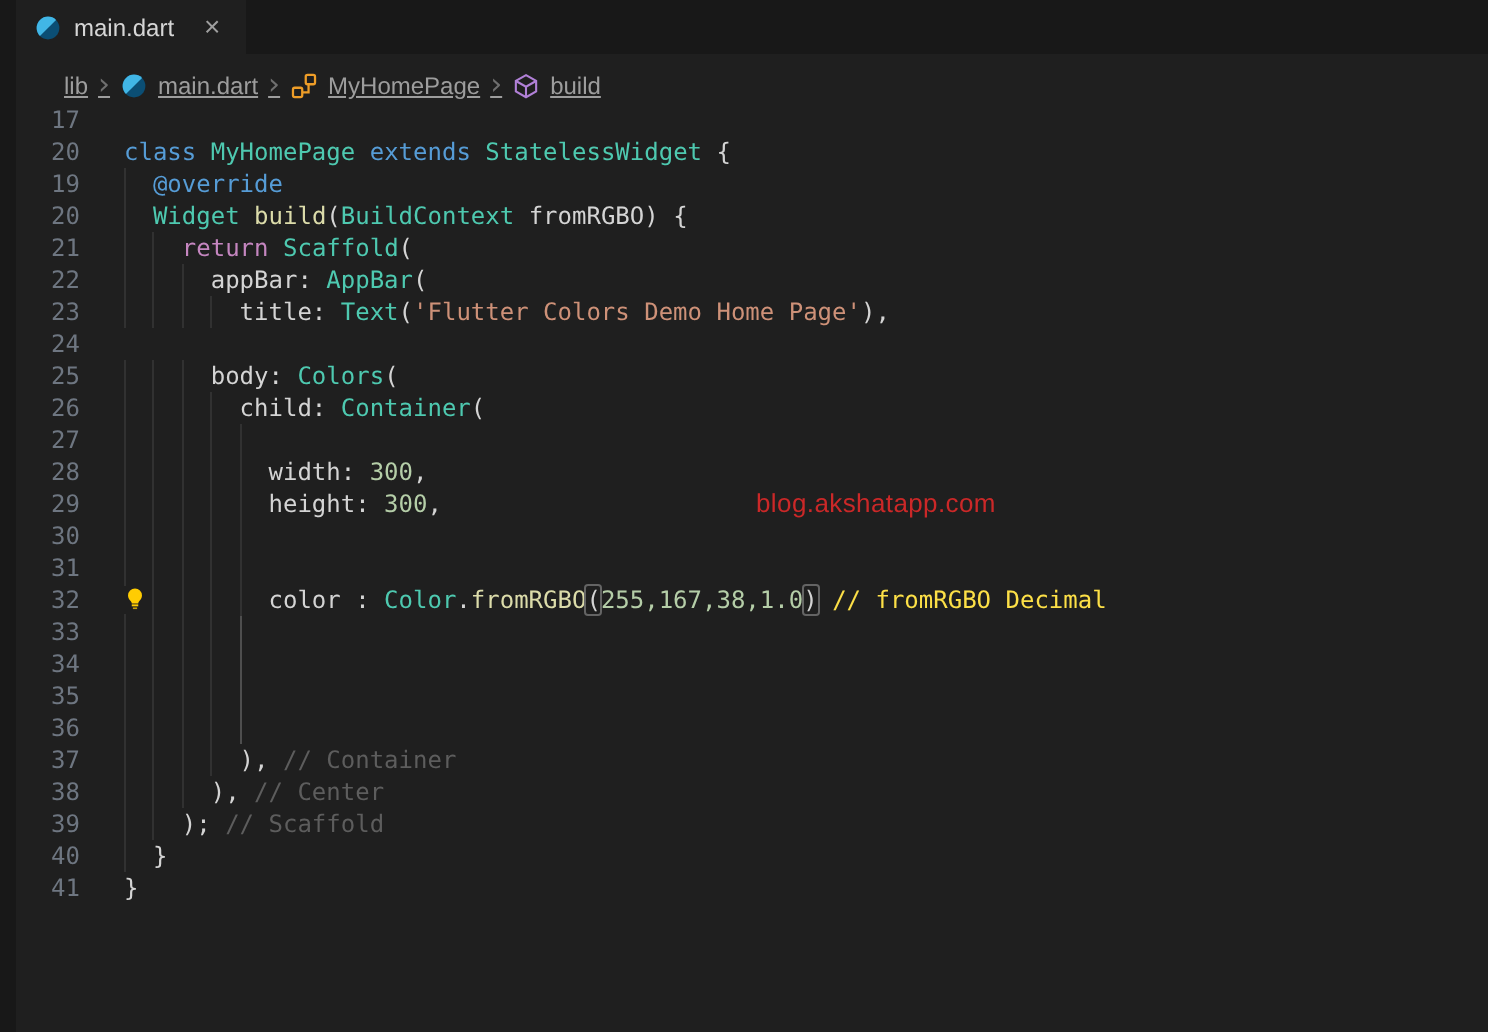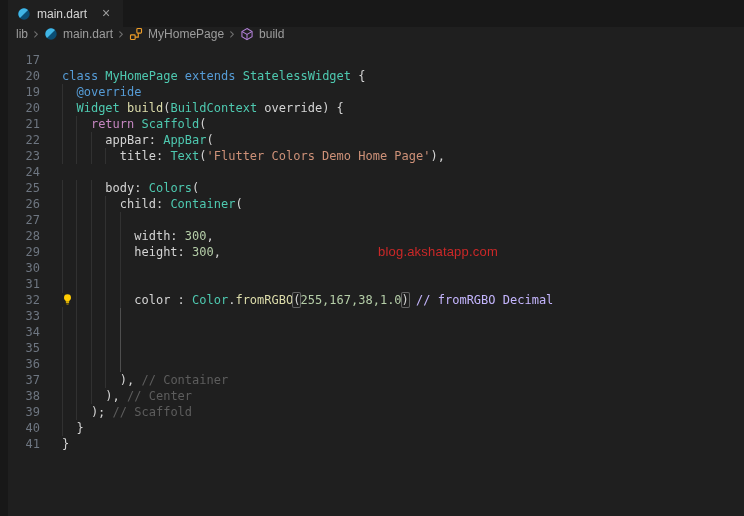--- a/index.html
+++ b/index.html
@@ -11,22 +11,22 @@
 
   
   .tabbar{position:absolute;top:0;left:0;width:100%;height:27px;background:#181818;
           display:flex;align-items:stretch;padding-left:8px;box-sizing:border-box;}
   .tab{display:flex;align-items:center;gap:6px;padding:0 9px;background:#1f1f1f;
        color:#d6d6d6;font-size:12px;cursor:pointer;}
   .tab .close{color:#9f9f9f;font-size:14px;line-height:14px;margin-left:5px;width:16px;
               height:16px;text-align:center;border-radius:3px;}
 
   
-  .breadcrumb{position:absolute;top:27px;left:8px;right:0;height:23px;background:#1f1f1f;
-              display:flex;align-items:flex-start;gap:5px;padding-left:8px;color:#9d9d9d;font-size:12px;}
+  .breadcrumb{position:absolute;top:27px;left:24px;right:0;height:23px;background:#1f1f1f;
+              display:flex;align-items:flex-end;gap:5px;padding-left:8px;color:#9d9d9d;font-size:12px;text-decoration:underline;}
   .bc-item{display:flex;align-items:center;gap:5px;cursor:pointer;}
   .bc-sep{color:#6f6f6f;font-size:15px;line-height:1;font-family:"DejaVu Sans",sans-serif;}
   .bc-icon{display:inline-flex;width:14px;height:14px;}
 
   
   .editor{position:absolute;top:50px;left:0;right:0;bottom:0;background:#1f1f1f;}
   #code-lines{position:absolute;top:2px;left:0;right:0;
               font-family:"DejaVu Sans Mono",monospace;font-size:12px;line-height:16px;}
   .line{position:relative;height:16px;white-space:pre;}
   .gutter{position:absolute;left:8px;top:0;width:32px;text-align:right;color:#6e7681;}
@@ -36,21 +36,21 @@
   .bulb{position:absolute;left:-1px;top:1px;width:14px;height:14px;background:#1f1f1f;z-index:2;
         display:inline-flex;cursor:pointer;}
 
   
   .tok-kw  {color:#569cd6;}
   .tok-ctrl{color:#c586c0;}
   .tok-type{color:#4ec9b0;}
   .tok-fn  {color:#dcdcaa;}
   .tok-str {color:#ce9178;}
   .tok-num {color:#b5cea8;}
-  .tok-cmt {color:#c4b5fd;}
+  .tok-cmt {color:#fde047;}
   .tok-lbl {color:#5d5d5d;}
   .tok-pl  {color:#d4d4d4;}
   .tok-brk {color:#d4d4d4;box-shadow:0 0 0 1px #646464;border-radius:1px;}
 
   .watermark{position:absolute;left:378px;top:244px;font-size:13px;letter-spacing:.2px;}
 </style>
 </head>
 <body>
 
 <div id="screen">
@@ -106,21 +106,21 @@
       </span>
       <span>build</span>
     </span>
   </div>
 
   <div class="editor">
     <div id="code-lines">
         <div class="line"><span class="gutter">17</span><span class="lc"></span></div>
         <div class="line"><span class="gutter">20</span><span class="lc"><span class="tok-kw">class</span><span class="tok-pl"> </span><span class="tok-type">MyHomePage</span><span class="tok-pl"> </span><span class="tok-kw">extends</span><span class="tok-pl"> </span><span class="tok-type">StatelessWidget</span><span class="tok-pl"> {</span></span></div>
         <div class="line"><span class="gutter">19</span><span class="lc"><i class="guide" style="left: 0px;"></i><span class="tok-pl">  </span><span class="tok-kw">@override</span></span></div>
-        <div class="line"><span class="gutter">20</span><span class="lc"><i class="guide" style="left: 0px;"></i><span class="tok-pl">  </span><span class="tok-type">Widget</span><span class="tok-pl"> </span><span class="tok-fn">build</span><span class="tok-pl">(</span><span class="tok-type">BuildContext</span><span class="tok-pl"> override) {</span></span></div>
+        <div class="line"><span class="gutter">20</span><span class="lc"><i class="guide" style="left: 0px;"></i><span class="tok-pl">  </span><span class="tok-type">Widget</span><span class="tok-pl"> </span><span class="tok-fn">build</span><span class="tok-pl">(</span><span class="tok-type">BuildContext</span><span class="tok-pl"> fromRGBO) {</span></span></div>
         <div class="line"><span class="gutter">21</span><span class="lc"><i class="guide" style="left: 0px;"></i><i class="guide" style="left: 14.44px;"></i><span class="tok-pl">    </span><span class="tok-ctrl">return</span><span class="tok-pl"> </span><span class="tok-type">Scaffold</span><span class="tok-pl">(</span></span></div>
         <div class="line"><span class="gutter">22</span><span class="lc"><i class="guide" style="left: 0px;"></i><i class="guide" style="left: 14.44px;"></i><i class="guide" style="left: 28.88px;"></i><span class="tok-pl">      appBar: </span><span class="tok-type">AppBar</span><span class="tok-pl">(</span></span></div>
         <div class="line"><span class="gutter">23</span><span class="lc"><i class="guide" style="left: 0px;"></i><i class="guide" style="left: 14.44px;"></i><i class="guide" style="left: 28.88px;"></i><i class="guide" style="left: 43.32px;"></i><span class="tok-pl">        title: </span><span class="tok-type">Text</span><span class="tok-pl">(</span><span class="tok-str">'Flutter Colors Demo Home Page'</span><span class="tok-pl">),</span></span></div>
         <div class="line"><span class="gutter">24</span></div>
         <div class="line"><span class="gutter">25</span><span class="lc"><i class="guide" style="left: 0px;"></i><i class="guide" style="left: 14.44px;"></i><i class="guide" style="left: 28.88px;"></i><span class="tok-pl">      body: </span><span class="tok-type">Colors</span><span class="tok-pl">(</span></span></div>
         <div class="line"><span class="gutter">26</span><span class="lc"><i class="guide" style="left: 0px;"></i><i class="guide" style="left: 14.44px;"></i><i class="guide" style="left: 28.88px;"></i><i class="guide" style="left: 43.32px;"></i><span class="tok-pl">        child: </span><span class="tok-type">Container</span><span class="tok-pl">(</span></span></div>
         <div class="line"><span class="gutter">27</span><span class="lc"><i class="guide" style="left: 0px;"></i><i class="guide" style="left: 14.44px;"></i><i class="guide" style="left: 28.88px;"></i><i class="guide" style="left: 43.32px;"></i><i class="guide" style="left: 57.76px;"></i></span></div>
         <div class="line"><span class="gutter">28</span><span class="lc"><i class="guide" style="left: 0px;"></i><i class="guide" style="left: 14.44px;"></i><i class="guide" style="left: 28.88px;"></i><i class="guide" style="left: 43.32px;"></i><i class="guide" style="left: 57.76px;"></i><span class="tok-pl">          width: </span><span class="tok-num">300</span><span class="tok-pl">,</span></span></div>
         <div class="line"><span class="gutter">29</span><span class="lc"><i class="guide" style="left: 0px;"></i><i class="guide" style="left: 14.44px;"></i><i class="guide" style="left: 28.88px;"></i><i class="guide" style="left: 43.32px;"></i><i class="guide" style="left: 57.76px;"></i><span class="tok-pl">          height: </span><span class="tok-num">300</span><span class="tok-pl">,</span></span></div>
         <div class="line"><span class="gutter">30</span><span class="lc"><i class="guide" style="left: 0px;"></i><i class="guide" style="left: 14.44px;"></i><i class="guide" style="left: 28.88px;"></i><i class="guide" style="left: 43.32px;"></i><i class="guide" style="left: 57.76px;"></i></span></div>

